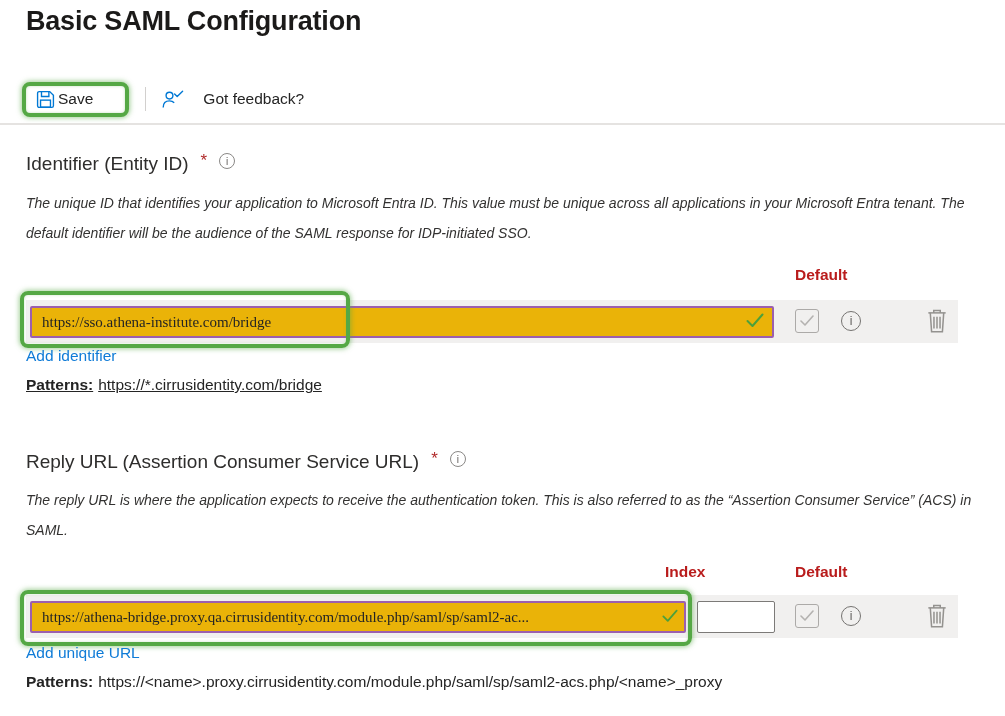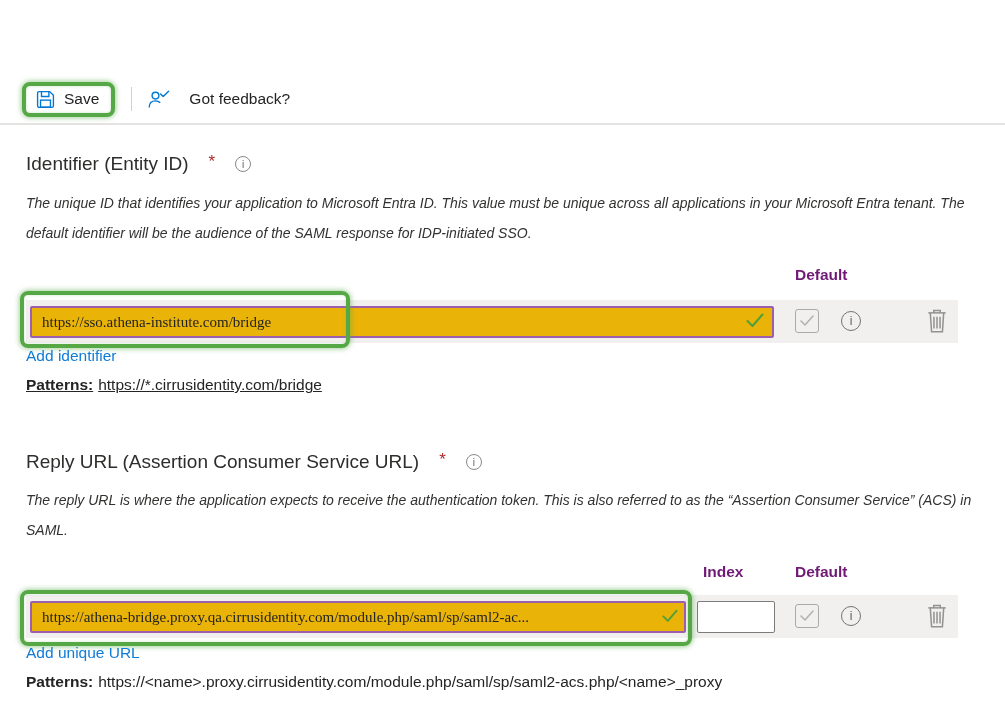--- a/index.html
+++ b/index.html
@@ -26,24 +26,24 @@
     left: 22px; top: 78px;
     height: 42px;
     display: flex;
     align-items: center;
   }
   .save-highlight {
     border: 4px solid #55a845;
     border-radius: 8px;
     box-shadow: 0 0 5px 1px rgba(85,168,69,0.55), inset 0 0 3px rgba(85,168,69,0.35);
     background: #ffffff;
-    padding: 4px 12px 4px 10px;
-    display: flex;
-    align-items: center;
-    gap: 9px;
+    padding: 4px 32px 4px 10px;
+    display: flex;
+    align-items: center;
+    gap: 3px;
     cursor: pointer;
   }
   .toolbar-label { font-size: 15.5px; color: #242424; }
   .toolbar-sep {
     width: 1px; height: 24px;
     background: #d2d0ce;
     margin: 0 16px;
   }
   .feedback-btn {
     display: flex; align-items: center; gap: 19px;
@@ -53,22 +53,21 @@
   .top-divider {
     position: absolute;
     left: 0; top: 123px;
     width: 1005px; height: 2px;
     background: #e5e3e1;
   }
   .section-header {
     position: absolute;
     left: 26px;
     display: flex;
-    align-items: center;
-    gap: 20px;
+    gap: 12px;
     font-size: 19px;
     color: #2e2d2c;
   }
   .required-star {
     color: #b02a2a;
     font-size: 17px;
     position: relative;
     top: -2px;
   }
   .info-icon {
@@ -89,21 +88,21 @@
     width: 950px;
     font-style: italic;
     font-size: 14px;
     line-height: 30px;
     color: #333231;
   }
   .col-header {
     position: absolute;
     font-size: 15.5px;
     font-weight: 700;
-    color: #701a75;
+    color: #b91c1c;
   }
   .url-row {
     position: absolute;
     left: 26px;
     width: 932px;
     height: 43px;
     background: #f1f0ef;
   }
   .url-input {
     position: absolute;
@@ -178,20 +177,21 @@
     color: #242424;
     white-space: nowrap;
   }
   .patterns-line b { font-weight: 700; margin-right: 5px; }
 </style>
 </head>
 <body>
 
 <div class="page">
 
+  <h1 class="page-title">Basic SAML Configuration</h1>
 
   <div class="toolbar">
     <div class="save-highlight">
       <span style="display:flex;">
         <svg width="19" height="19" viewBox="0 0 18 18" fill="none" stroke="#0078d4" stroke-width="1.3">
           <path d="M1.5 3 a1.5 1.5 0 0 1 1.5 -1.5 h10 l3.5 3.5 v10 a1.5 1.5 0 0 1 -1.5 1.5 h-12 a1.5 1.5 0 0 1 -1.5 -1.5 z"></path>
           <path d="M5.2 1.8 v4.4 h7 v-4.2"></path>
           <rect x="4.3" y="9.6" width="9.4" height="6.6"></rect>
         </svg>
       </span>
@@ -256,21 +256,21 @@
   </div>
 
   <div class="section-header" style="top:451px;">
     <span>Reply URL (Assertion Consumer Service URL)</span>
     <span class="required-star">*</span>
     <span class="info-icon">i</span>
   </div>
 
   <p class="section-desc" style="top:485px;">The reply URL is where the application expects to receive the authentication token. This is also referred to as the “Assertion Consumer Service” (ACS) in SAML.</p>
 
-  <div class="col-header" style="left:703px; top:563px;">Index</div>
+  <div class="col-header" style="left:665px; top:563px;">Index</div>
   <div class="col-header" style="left:795px; top:563px;">Default</div>
 
   <div class="url-row" style="top:595px;">
     <input class="url-input" style="left: 4px; top: 6px; width: 656px;" type="text" value="https://athena-bridge.proxy.qa.cirrusidentity.com/module.php/saml/sp/saml2-ac...">
     <span class="valid-check" style="left:636px; top:14px;">
       <svg width="16" height="14" viewBox="0 0 18 15" fill="none" stroke="#4ca03c" stroke-width="2">
         <path d="M1.5 8 l5 5 L16.5 1.5" stroke-linecap="round" stroke-linejoin="round"></path>
       </svg>
     </span>
     <input class="index-input" style="left: 671px; top: 6px;" type="text" value="">

